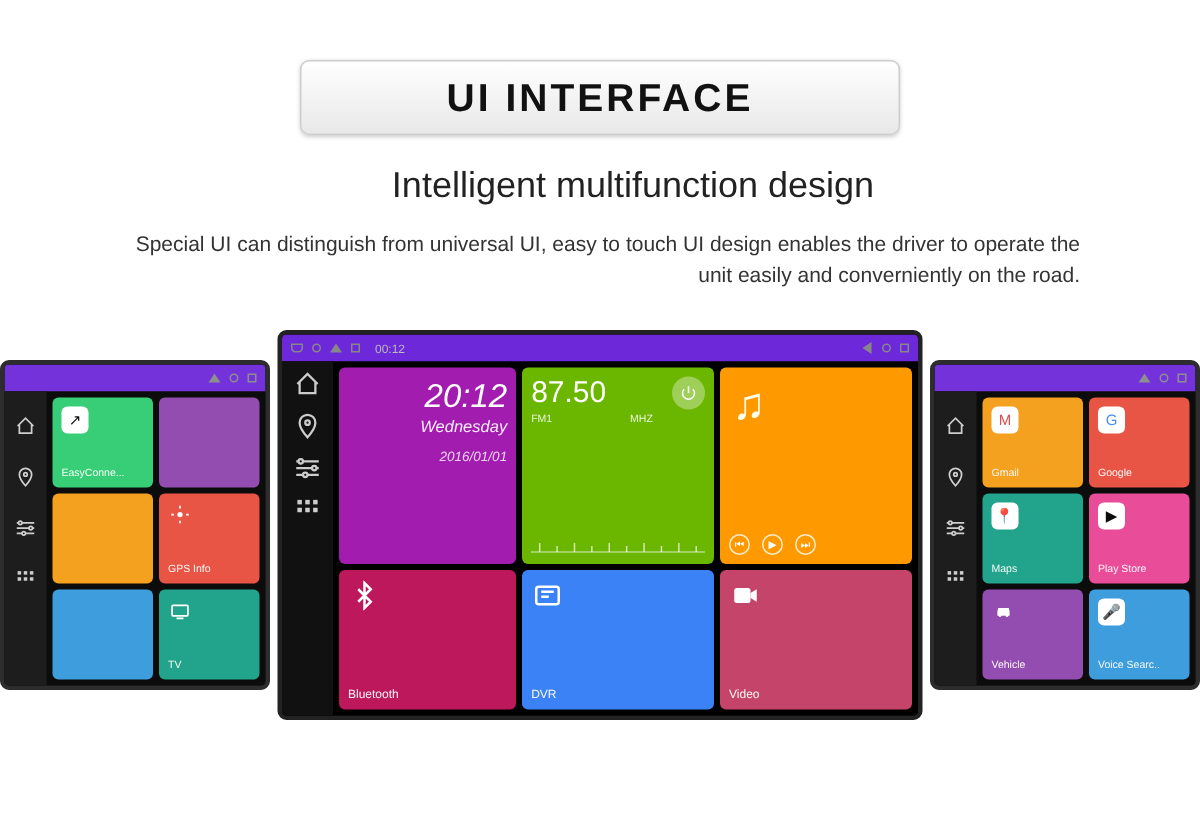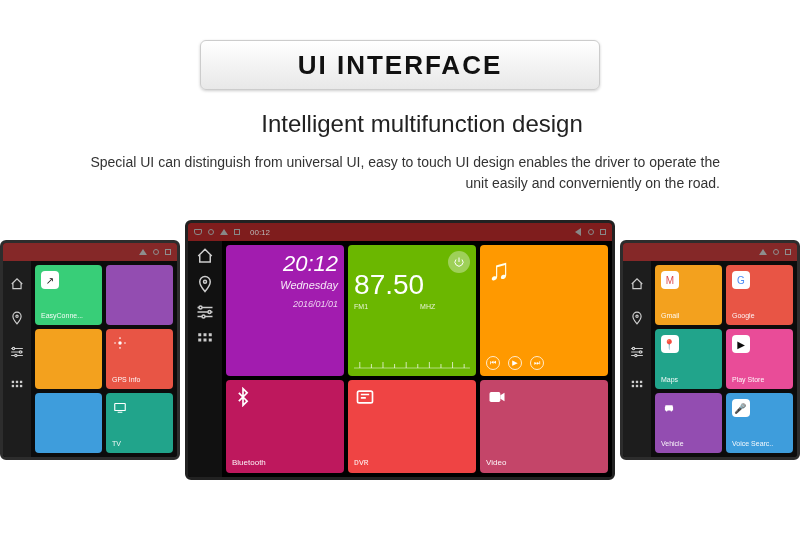--- a/index.html
+++ b/index.html
@@ -13,21 +13,21 @@
   
   
   .screens { position: relative; display: flex; justify-content: center; align-items: flex-start; margin-top: 26px; height: 300px; }
   .screen { background: #000; border: 3px solid #222; border-radius: 6px; overflow: hidden; display: flex; flex-direction: column; }
   .screen.side { width: 180px; height: 220px; opacity: 0.95; position: absolute; top: 20px; }
   .screen.left { left: 0; }
   .screen.right { right: 0; }
   .screen.center { width: 430px; height: 260px; position: relative; z-index: 10; }
   
   
-  .status { height: 18px; background: #7f1d1d; display: flex; align-items: center; justify-content: flex-end; padding: 0 6px; gap: 6px; }
+  .status { height: 18px; background: #6d28d9; display: flex; align-items: center; justify-content: flex-end; padding: 0 6px; gap: 6px; }
   .status .clock { color: #bbb; font-size: 8px; margin-left: 4px; }
   .status .shape-circle { width:6px;height:6px;border:1px solid #888;border-radius:50%;}
   .status .shape-tri { width:0;height:0;border-left:4px solid transparent;border-right:4px solid transparent;border-bottom:6px solid #888;}
   .status .shape-sq { width:6px;height:6px;border:1px solid #888;}
   .status .shape-ho { width:8px;height:6px;border:1px solid #888;border-radius:0 0 3px 3px;}
   
   
   .screen-body { flex:1; display:flex; background:#000; }
   .sidebar { width: 34px; background:#111; display:flex; flex-direction:column; align-items:center; padding-top:6px; gap:10px; }
   .sidebar .navico { width:18px; height:18px; color:#ccc; display:flex;align-items:center;justify-content:center; }
@@ -43,29 +43,29 @@
   .tile .iconbox { width:22px;height:22px;display:flex;align-items:center;justify-content:center;color:#fff; }
   .side .tile .label { font-size:7px; }
   .side .tile .iconbox { width:16px;height:16px; }
   
   
   .tile.clock-tile { background:#a21caf; color:#fff; align-items:flex-end;font-style:italic; }
   .tile.clock-tile .time { font-size:22px; font-weight:300; }
   .tile.clock-tile .day { font-size:11px; margin-top:2px; opacity:.9;}
   .tile.clock-tile .date { font-size:9px; margin-top:8px; opacity:.8;}
   .tile.radio-tile { background:#6bb700; color:#fff; position:relative; }
-  .tile.radio-tile .freq { font-size:28px; font-weight:400; margin-top:18px;}
+  .tile.radio-tile .freq { font-size:20px; font-weight:400; margin-top:0;}
   .tile.radio-tile .fsub { font-size:7px; display:flex; justify-content:space-between; width:70%; opacity:.85; margin-top:2px;}
   .tile.radio-tile .knob { width:22px;height:22px;border-radius:50%;background:rgba(255,255,255,.35);position:absolute;right:6px;top:6px;display:flex;align-items:center;justify-content:center;}
   .tile.music-tile { background:#ff9900; color:#fff; }
   .tile.music-tile .note { font-size:30px; line-height:1; color:#ffe; margin:4px 0 0 2px;}
   .tile.music-tile .ctrls { display:flex; gap:8px; margin-top:auto; }
   .tile.music-tile .ctrlbtn { width:14px;height:14px;border:1px solid rgba(255,255,255,.8);border-radius:50%;display:flex;align-items:center;justify-content:center;font-size:7px;}
   .tile.bt-tile { background:#be185d; }
-  .tile.dvr-tile { background:#ef4444;font-family:Liberation Mono, monospace; }
+  .tile.dvr-tile { background:#3b82f6; }
   .tile.video-tile { background:#c44569; }
   
   .c-green{background:#2ecc71;} .c-purple{background:#8e44ad;} .c-orange{background:#f39c12;}
   .c-red{background:#e74c3c;} .c-blue{background:#3498db;} .c-teal{background:#16a085;}
   .c-pink{background:#e84393;}
 
   .appicon { width:24px;height:24px;border-radius:4px;background:#fff;display:flex;align-items:center;justify-content:center;font-size:12px; }
   .side .appicon { width:18px;height:18px;font-size:10px;}
   
   svg { display:block; }

